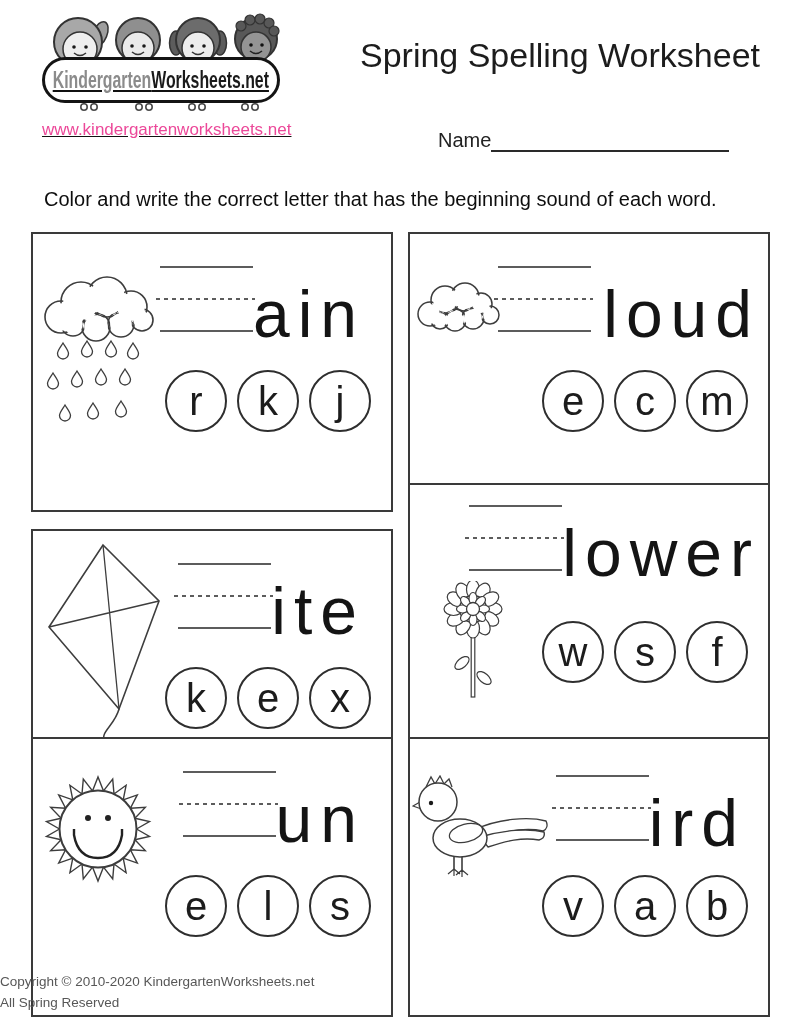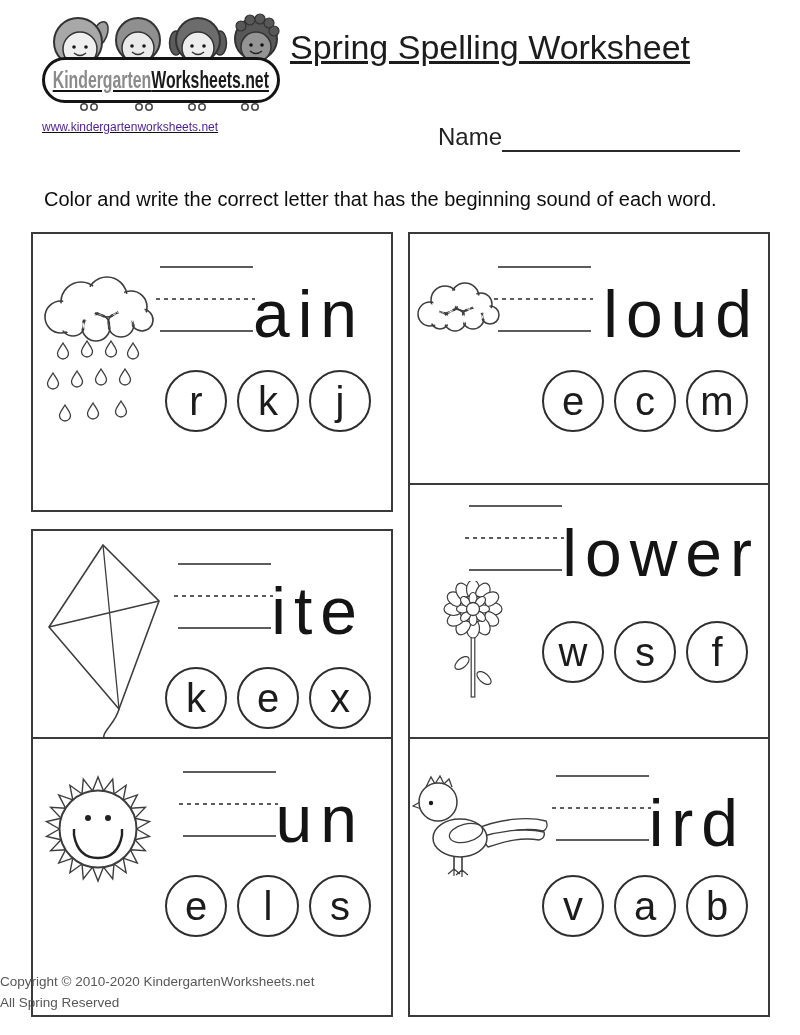--- a/index.html
+++ b/index.html
@@ -13,26 +13,26 @@
   .heads{display:block;}
   .banner{
     position:relative;margin-top:-17px;height:40px;background:#fff;
     border:3px solid #141414;border-radius:24px;z-index:2;
     display:flex;align-items:center;justify-content:center;white-space:nowrap;overflow:hidden;
   }
   .banner-inner{font-weight:bold;font-size:24px;transform:scaleX(0.66);transform-origin:center;letter-spacing:0;}
   .brand-gray{color:#8b8b8b;}
   .brand-black{color:#1a1a1a;}
   .feet{display:block;margin:-3px auto 0;}
-  .website{margin-top:5px;color:#4c1d95;font-size:12px;}
+  .website{margin-top:5px;color:#ec4899;font-size:17px;}
 
   
-  .title{position:absolute;left:290px;top:28px;width:470px;text-align:left;font-size:34px;color:#1c1c1c;text-decoration:underline;}
+  .title{position:absolute;left:290px;top:36px;width:470px;text-align:right;font-size:34px;color:#1c1c1c;}
   .name-row{position:absolute;left:438px;top:114px;display:flex;align-items:flex-end;}
-  .name-label{font-size:24px;color:#222;line-height:1.2;}
+  .name-label{font-size:20px;color:#222;line-height:1.2;}
   .name-line{width:238px;height:36px;border-bottom:2px solid #2a2a2a;}
   .instructions{position:absolute;left:44px;top:188px;width:716px;font-size:20px;color:#0e0e0e;}
 
   
   .box{position:absolute;width:362px;height:280px;border:2px solid #3a3a3a;background:#fff;box-sizing:border-box;}
   .b1{left:31px;top:232px;} .b2{left:408px;top:232px;}
   .b3{left:31px;top:483px;margin-top:46px;} .b4{left:408px;top:483px;}
   .b5{left:31px;top:737px;} .b6{left:408px;top:737px;}
 
   .wordrow{position:absolute;right:26px;top:32px;display:flex;align-items:flex-end;}

